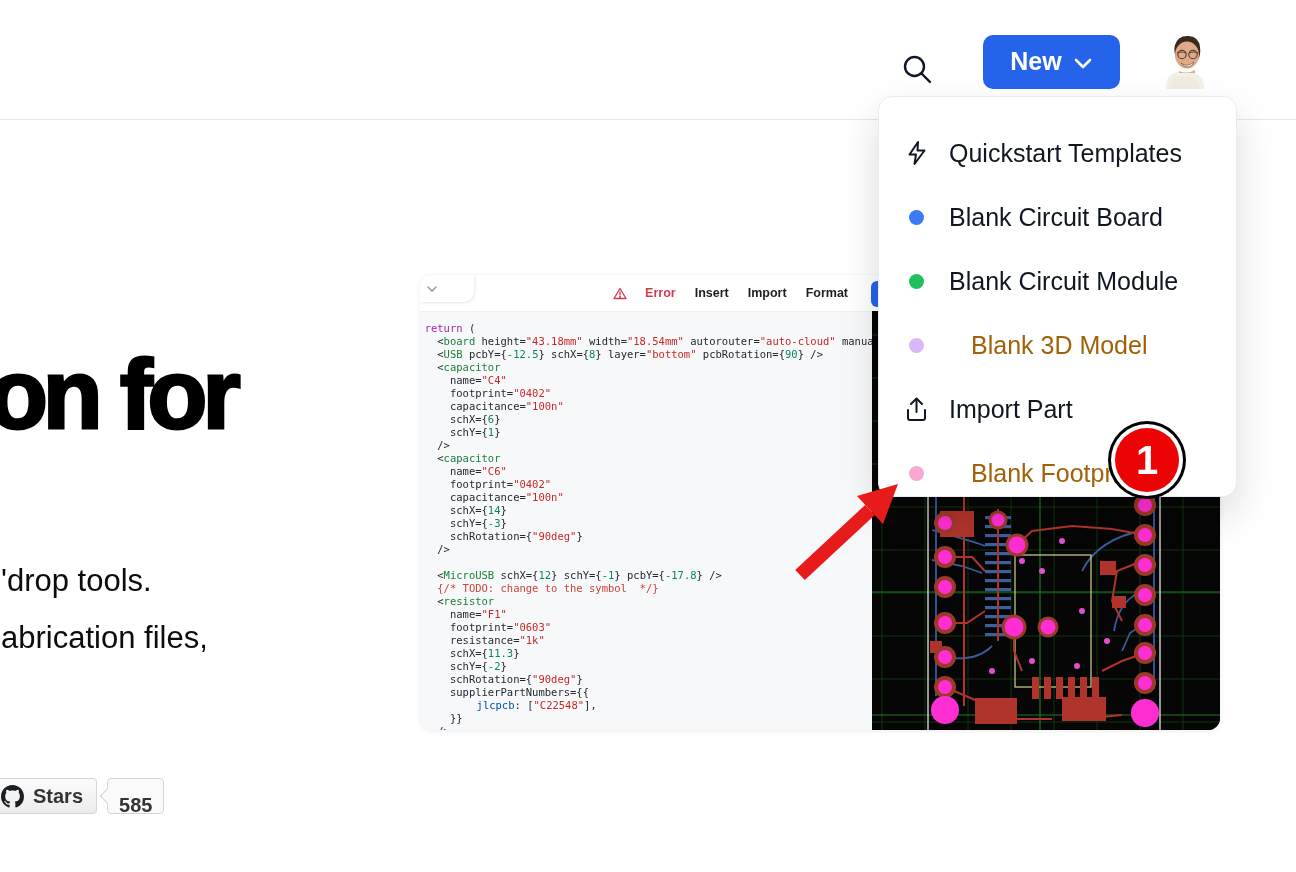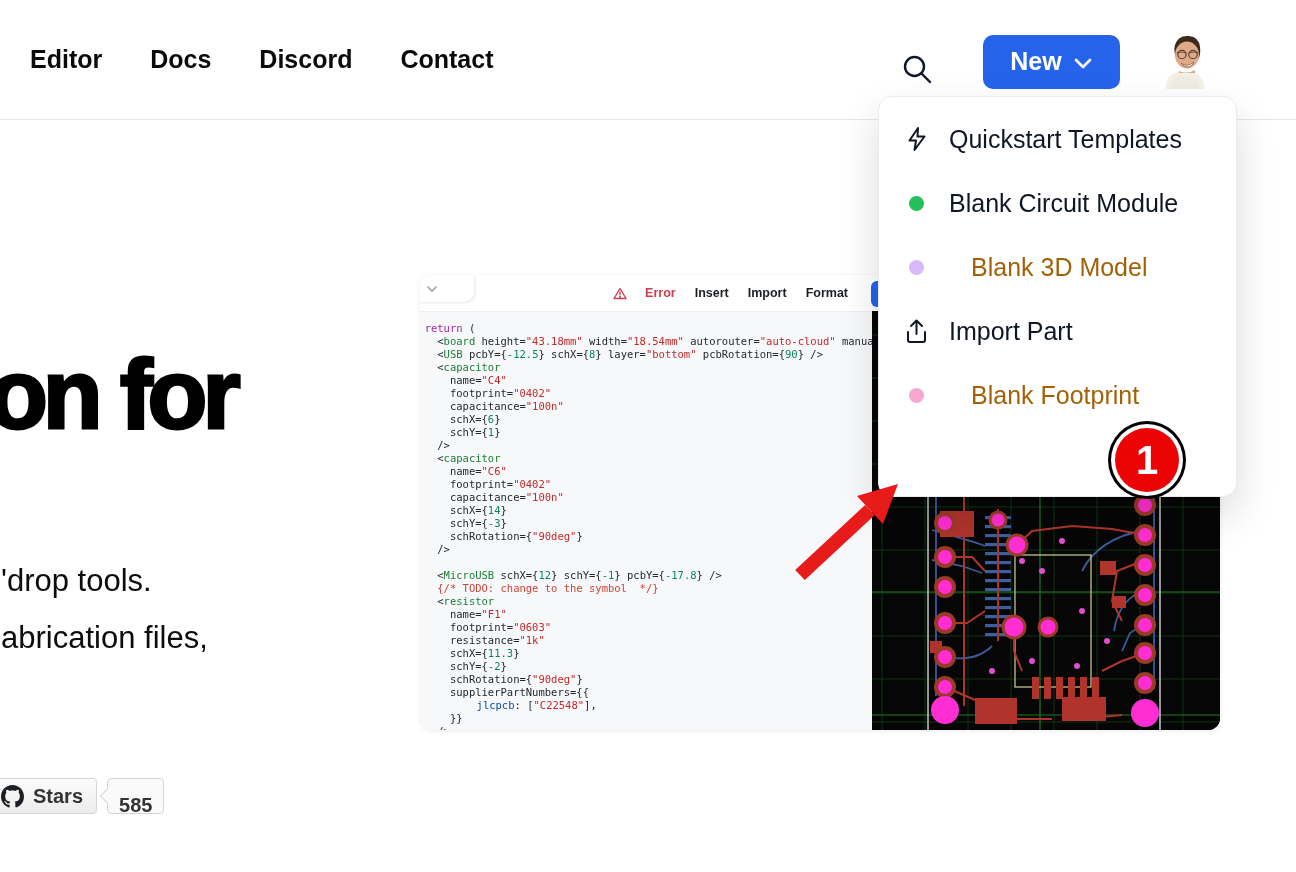--- a/index.html
+++ b/index.html
@@ -71,44 +71,38 @@
   .tk-num{color:#098658;}
   .tk-kw{color:#a626a4;}
   .tk-cm{color:#cb4437;}
   .tk-blue{color:#0550ae;margin-left:14px;}
   .pcb-pane{position:absolute;left:452px;top:36px;right:0;bottom:0;background:#060606;}
   .pcb-pane svg{display:block;width:100%;height:100%;}
   
   .dropdown{
     position:absolute;left:878px;top:96px;width:359px;height:401px;background:#fff;
     border:1px solid #ebebef;border-radius:14px;box-shadow:0 18px 40px rgba(0,0,0,.14);
-    z-index:30;padding-top:10px;box-sizing:border-box;
+    z-index:30;padding-top:24px;box-sizing:border-box;
   }
   .dd-item{height:64px;display:flex;align-items:center;padding-left:24px;gap:19px;font-size:25px;color:#0f1722;cursor:pointer;}
   .dd-item.disabled{color:#a16207;gap:41px;}
   .dd-icon{width:27px;display:flex;align-items:center;justify-content:center;}
   .dd-dot{width:15px;height:15px;border-radius:50%;background:#ccc;margin:0 6px;}
   
   .badge{
     position:absolute;left:1115px;top:428px;width:64px;height:64px;border-radius:50%;
     background:#ec0404;box-shadow:0 0 0 4px #fff,0 0 0 7px #000;z-index:50;
     display:flex;align-items:center;justify-content:center;color:#fff;font-size:40px;font-weight:700;
   }
   .arrow{position:absolute;left:780px;top:468px;width:140px;height:122px;z-index:45;pointer-events:none;}
 </style>
 </head>
 <body>
 
 <div class="header">
-  <div class="nav">
-    <a>Editor</a>
-    <a>Docs</a>
-    <a>Discord</a>
-    <a>Contact</a>
-  </div>
   <div class="header-right">
     <button class="search-btn">
       <span>
         <svg width="34" height="34" viewBox="0 0 34 34" fill="none" stroke="#0f172a" stroke-width="2.4" stroke-linecap="round">
           <circle cx="14.5" cy="14.5" r="9.5"></circle>
             <line x1="21.5" y1="21.5" x2="30" y2="30"></line>
         </svg>
       </span>
     </button>
     <button class="new-btn">
@@ -329,20 +323,26 @@
   <div class="dd-item">
     <span class="dd-icon">
       <svg width="24" height="26" viewBox="0 0 24 26" fill="none" stroke="#0f1722" stroke-width="2" stroke-linejoin="round">
         <path d="M13 2 L4.5 14.5 H11 L9.5 24 L19.5 10.5 H12.5 Z"></path>
       </svg>
     </span>
     <span>Quickstart Templates</span>
   </div>
   <div class="dd-item">
     <span class="dd-icon">
+        <span class="dd-dot" style="background: rgb(59, 124, 245);"></span>
+      </span>
+    <span>Blank Circuit Board</span>
+  </div>
+  <div class="dd-item">
+    <span class="dd-icon">
         <span class="dd-dot" style="background: rgb(34, 192, 92);"></span>
       </span>
     <span>Blank Circuit Module</span>
   </div>
   <div class="dd-item disabled">
     <span class="dd-icon">
         <span class="dd-dot" style="background: rgb(217, 184, 249);"></span>
       </span>
     <span>Blank 3D Model</span>
   </div>

